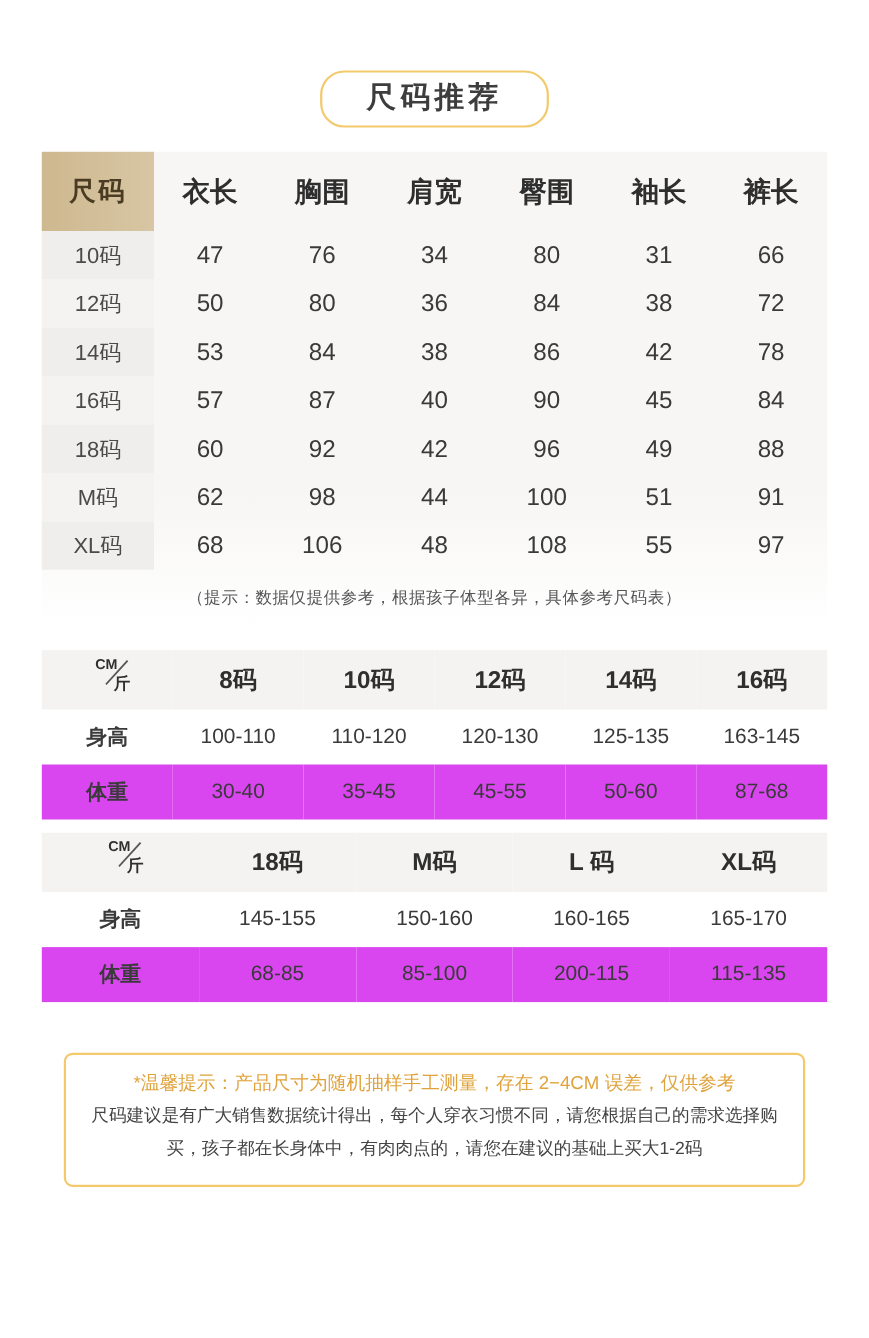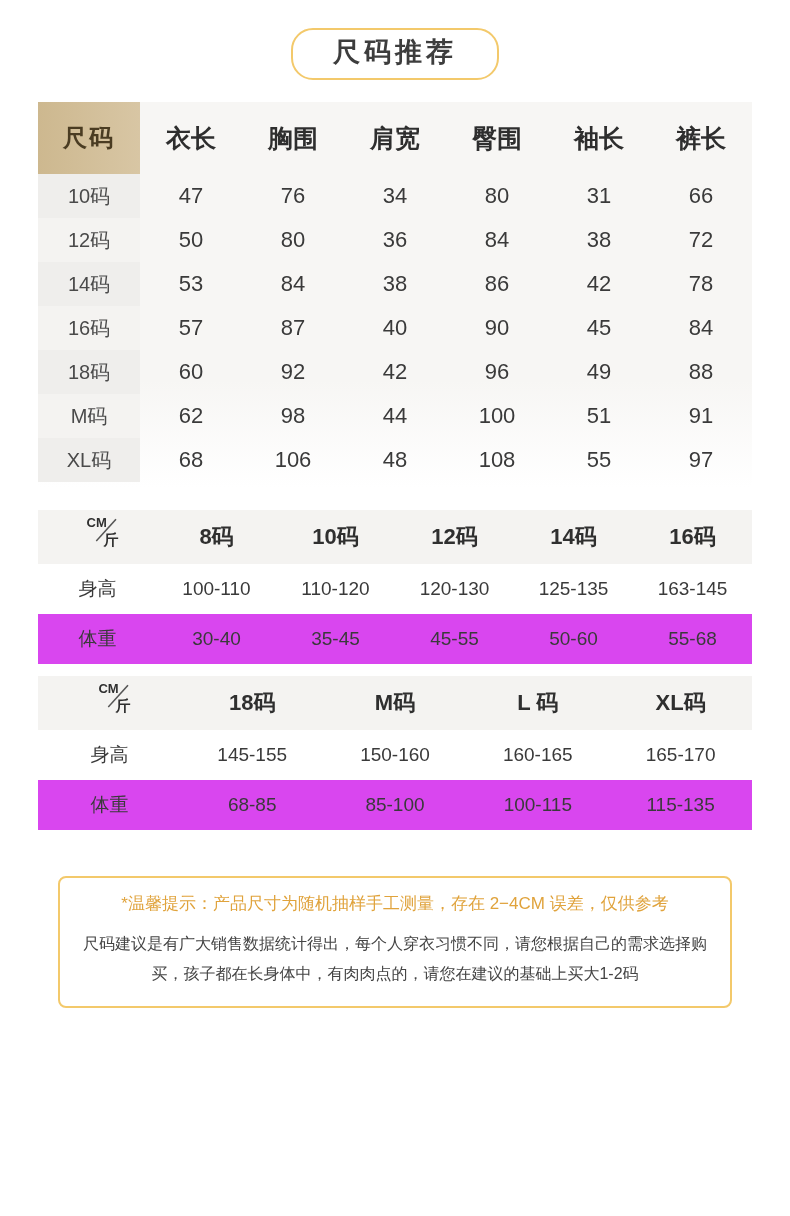--- a/index.html
+++ b/index.html
@@ -25,20 +25,21 @@
   }
   .title-box {
     border: 2px solid #f3c96b;
     border-radius: 22px;
     padding: 9px 40px 12px 40px;
     font-size: 27px;
     font-weight: bold;
     letter-spacing: 4px;
     color: #3d3d3d;
     line-height: 1;
+    margin-top: 36px;
   }
 
   
   .table1-wrap {
     margin: 22px 38px 0 38px;
     background: linear-gradient(to bottom, #f7f6f4 0%, #f7f6f4 72%, #ffffff 100%);
     padding-bottom: 6px;
   }
   table.sizes {
     width: 100%;
@@ -105,21 +106,21 @@
     color: #2f2f2f;
   }
   table.hw tr.row td {
     height: 48px;
     font-size: 19px;
     text-align: center;
     color: #3a3a3a;
   }
   table.hw td.rowlabel {
     font-size: 21px;
-    font-weight: normal;
+    font-weight: bold;
     color: #2f2f2f;
     margin-top: 16px;
   }
   table.hw tr.row.alt {
     background: #d946ef;
   }
   .cmjin {
     display: inline-block;
     position: relative;
     width: 54px;
@@ -152,21 +153,21 @@
   .tips {
     margin: 46px 58px 0 58px;
     border: 2px solid #f3c96b;
     border-radius: 8px;
     padding: 14px 10px 18px 10px;
     text-align: center;
   }
   .tips .line1 {
     font-size: 17px;
     color: #e0a33c;
-    margin-bottom: 14px;
+    margin-bottom: 4px;
   }
   .tips .line2 {
     font-size: 16px;
     color: #444;
     line-height: 1.85;
   }
 </style>
 </head>
 <body>
 
@@ -246,20 +247,21 @@
         <td class="first">XL码</td>
         <td>68</td>
         <td>106</td>
         <td>48</td>
         <td>108</td>
         <td>55</td>
         <td>97</td>
       </tr>
     </tbody>
   </table>
+  <div class="note">（提示：数据仅提供参考，根据孩子体型各异，具体参考尺码表）</div>
 </div>
 
 <div class="table2-wrap">
   <table class="hw">
     <tbody>
         <tr class="head">
       <td>
         <span class="cmjin">
           <span class="cm">CM</span>
           <span class="slash">／</span>
@@ -279,21 +281,21 @@
       <td>120-130</td>
       <td>125-135</td>
       <td>163-145</td>
     </tr>
     <tr class="row alt">
       <td class="rowlabel">体重</td>
       <td class="pink">30-40</td>
       <td>35-45</td>
       <td class="pink">45-55</td>
       <td>50-60</td>
-      <td class="pink">55-68</td>
+      <td class="pink">87-68</td>
     </tr>
   </tbody>
     </table>
 
   <div class="gap"></div>
 
   <table class="hw">
     <tbody>
         <tr class="head">
       <td>
@@ -312,21 +314,21 @@
       <td class="rowlabel">身高</td>
       <td>145-155</td>
       <td>150-160</td>
       <td>160-165</td>
       <td>165-170</td>
     </tr>
     <tr class="row alt">
       <td class="rowlabel">体重</td>
       <td>68-85</td>
       <td class="pink">85-100</td>
-      <td>100-115</td>
+      <td>200-115</td>
       <td class="pink">115-135</td>
     </tr>
   </tbody>
     </table>
 </div>
 
 <div class="tips">
   <div class="line1">*温馨提示：产品尺寸为随机抽样手工测量，存在 2−4CM 误差，仅供参考</div>
   <div class="line2">尺码建议是有广大销售数据统计得出，每个人穿衣习惯不同，请您根据自己的需求选择购买，孩子都在长身体中，有肉肉点的，请您在建议的基础上买大1-2码</div>
 </div>

